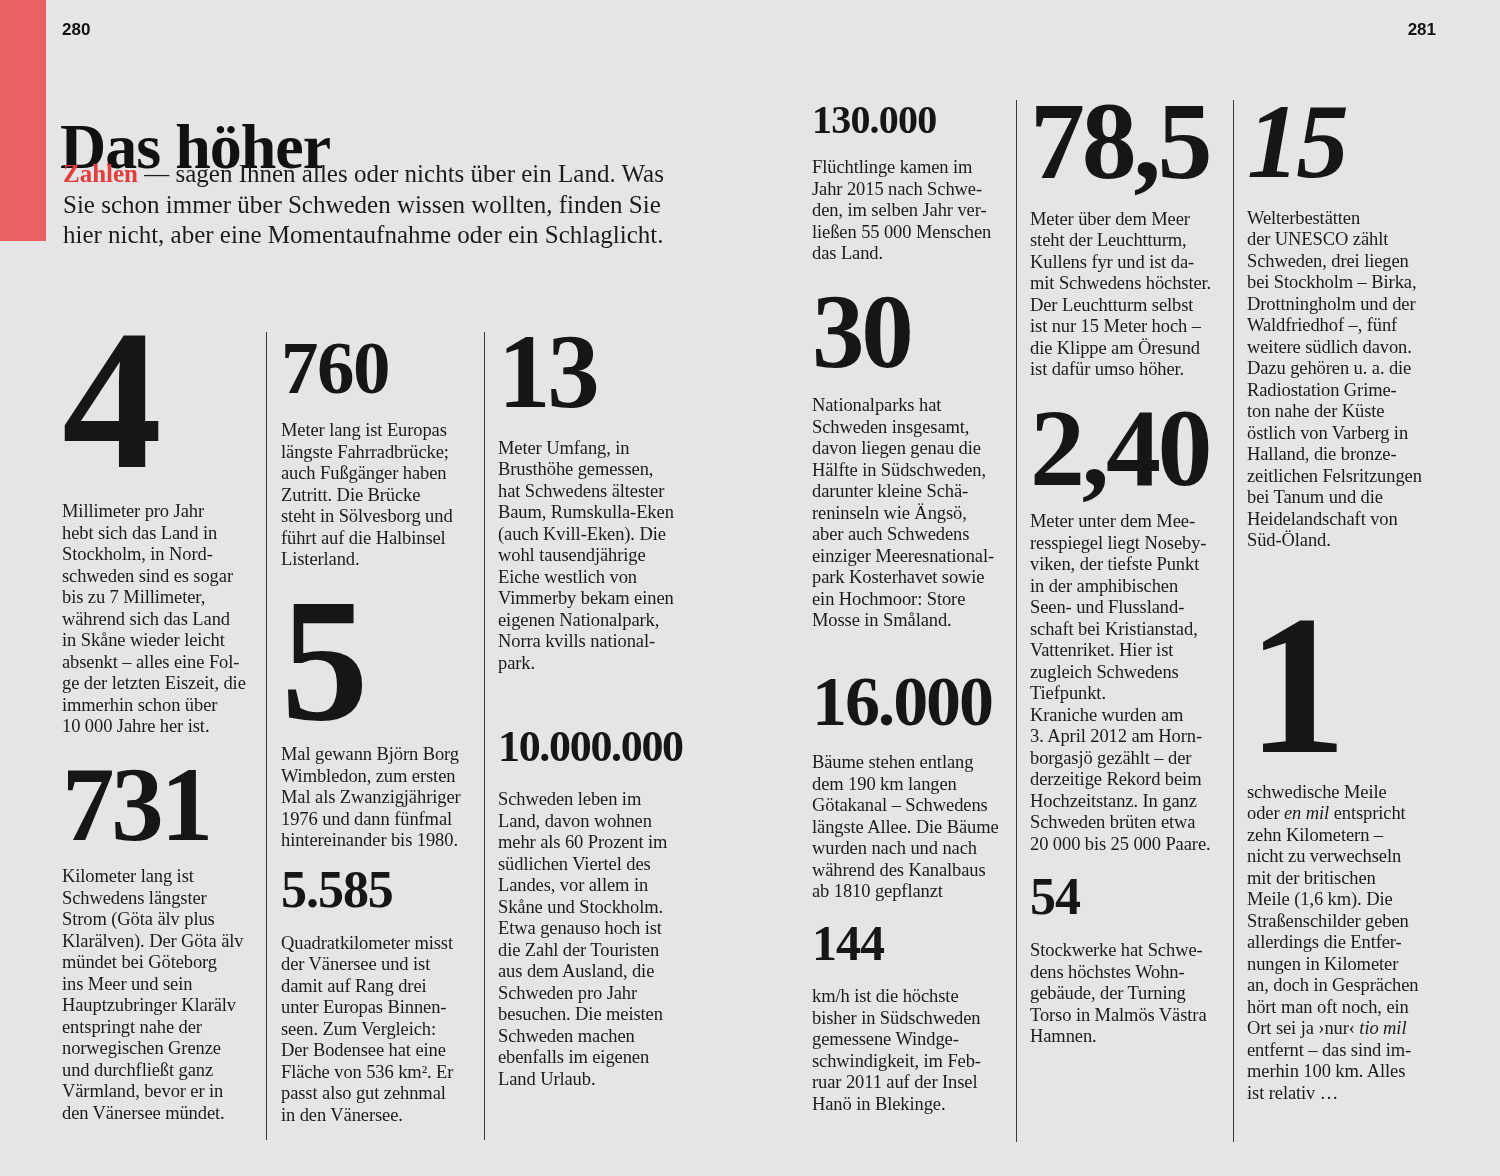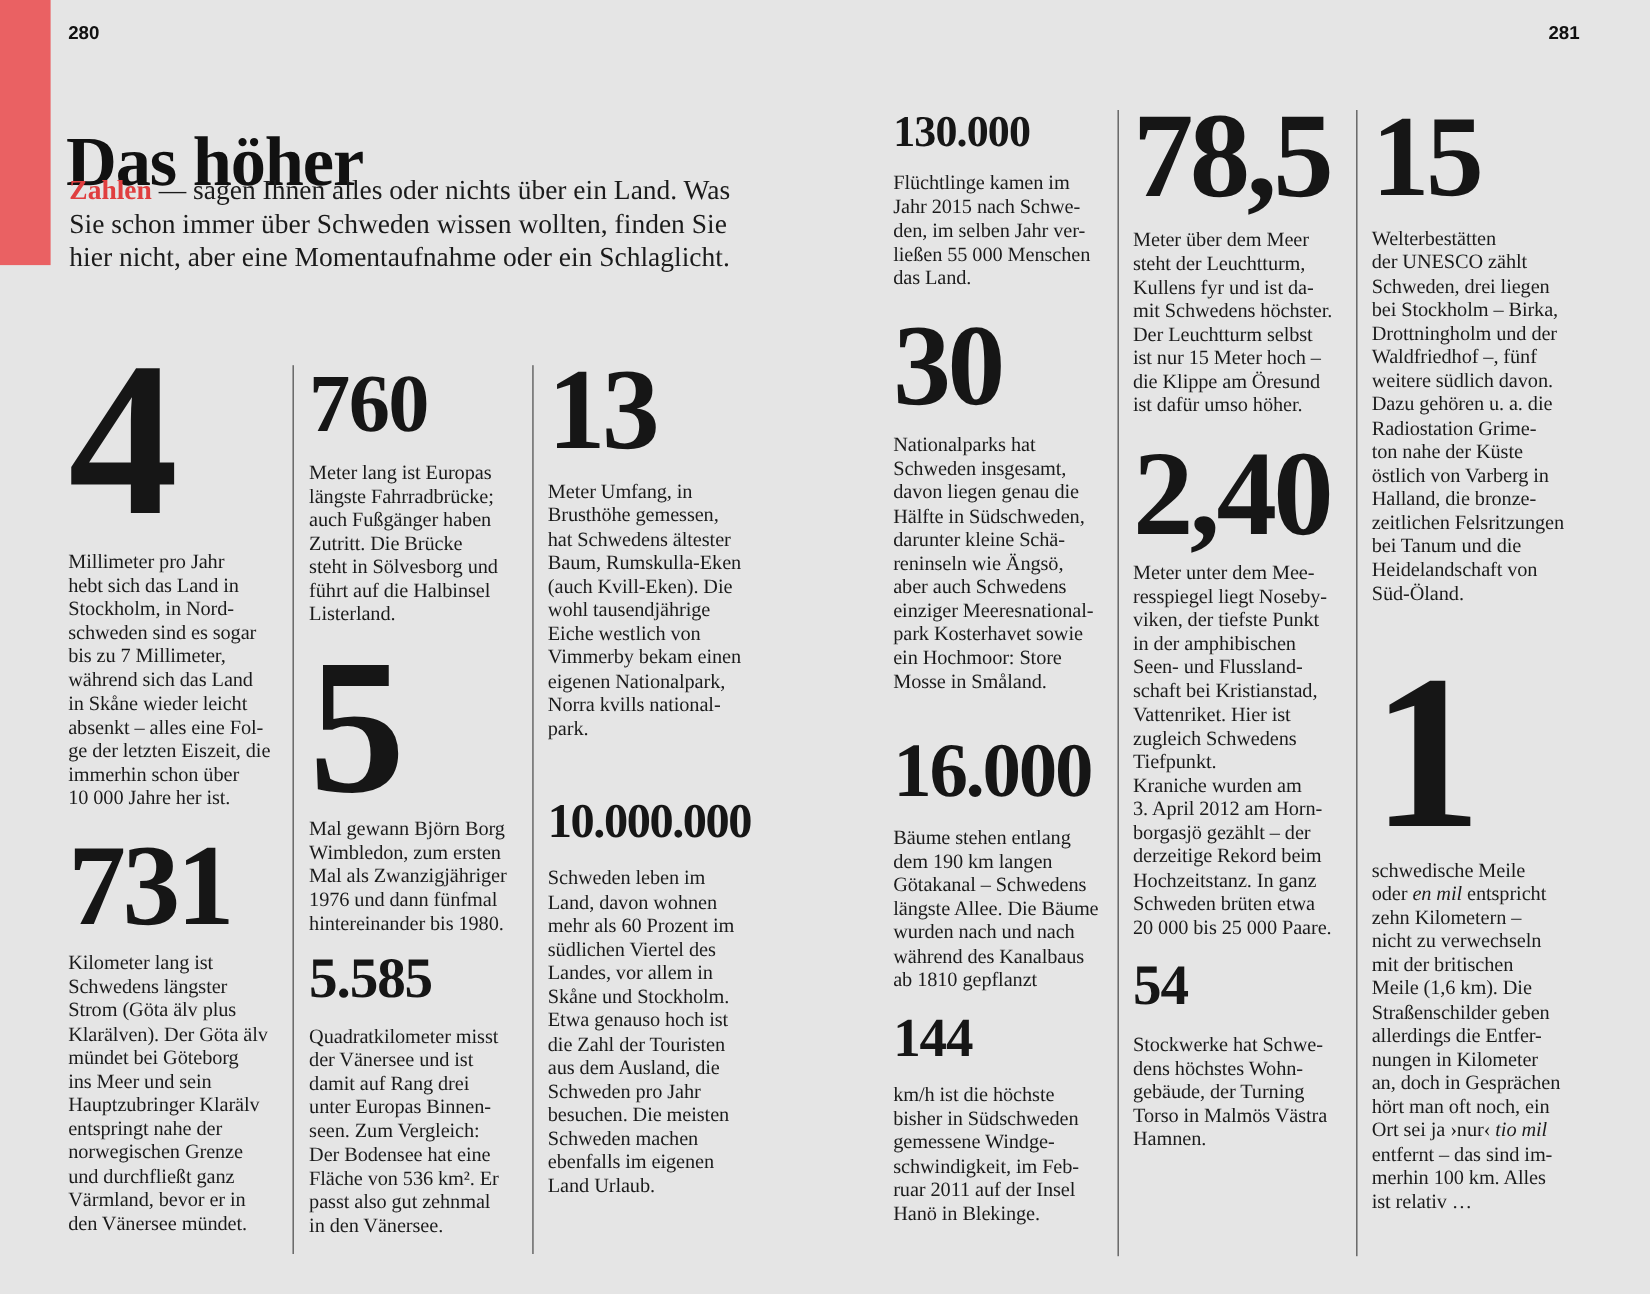--- a/index.html
+++ b/index.html
@@ -55,21 +55,21 @@
   .st-oak .num{margin-bottom:26px;}
   .st-population .num{margin-top:56px;margin-bottom:26px;}
   .st-refugees .num{margin-bottom:22px;}
   .st-parks .num{margin-top:28px;margin-bottom:24px;}
   .st-trees .num{margin-top:44px;margin-bottom:24px;}
   .st-wind .num{margin-top:22px;margin-bottom:24px;}
   .st-lighthouse .num{margin-bottom:26px;}
   .st-below .num{margin-top:26px;margin-bottom:22px;}
   .st-cranes .num{margin-top:16px;margin-bottom:24px;}
   .st-floors .num{margin-top:22px;margin-bottom:24px;}
-  .st-unesco .num{margin-bottom:26px;}
+  .st-unesco .num{margin-bottom:26px;font-style:italic;}
   .st-mile .num{margin-top:58px;margin-bottom:22px;}
 </style>
 </head>
 <body>
 
 <div class="page">
 
   <div class="accent-bar"></div>
 
   <div class="pagenum" id="pn-left">280</div>

